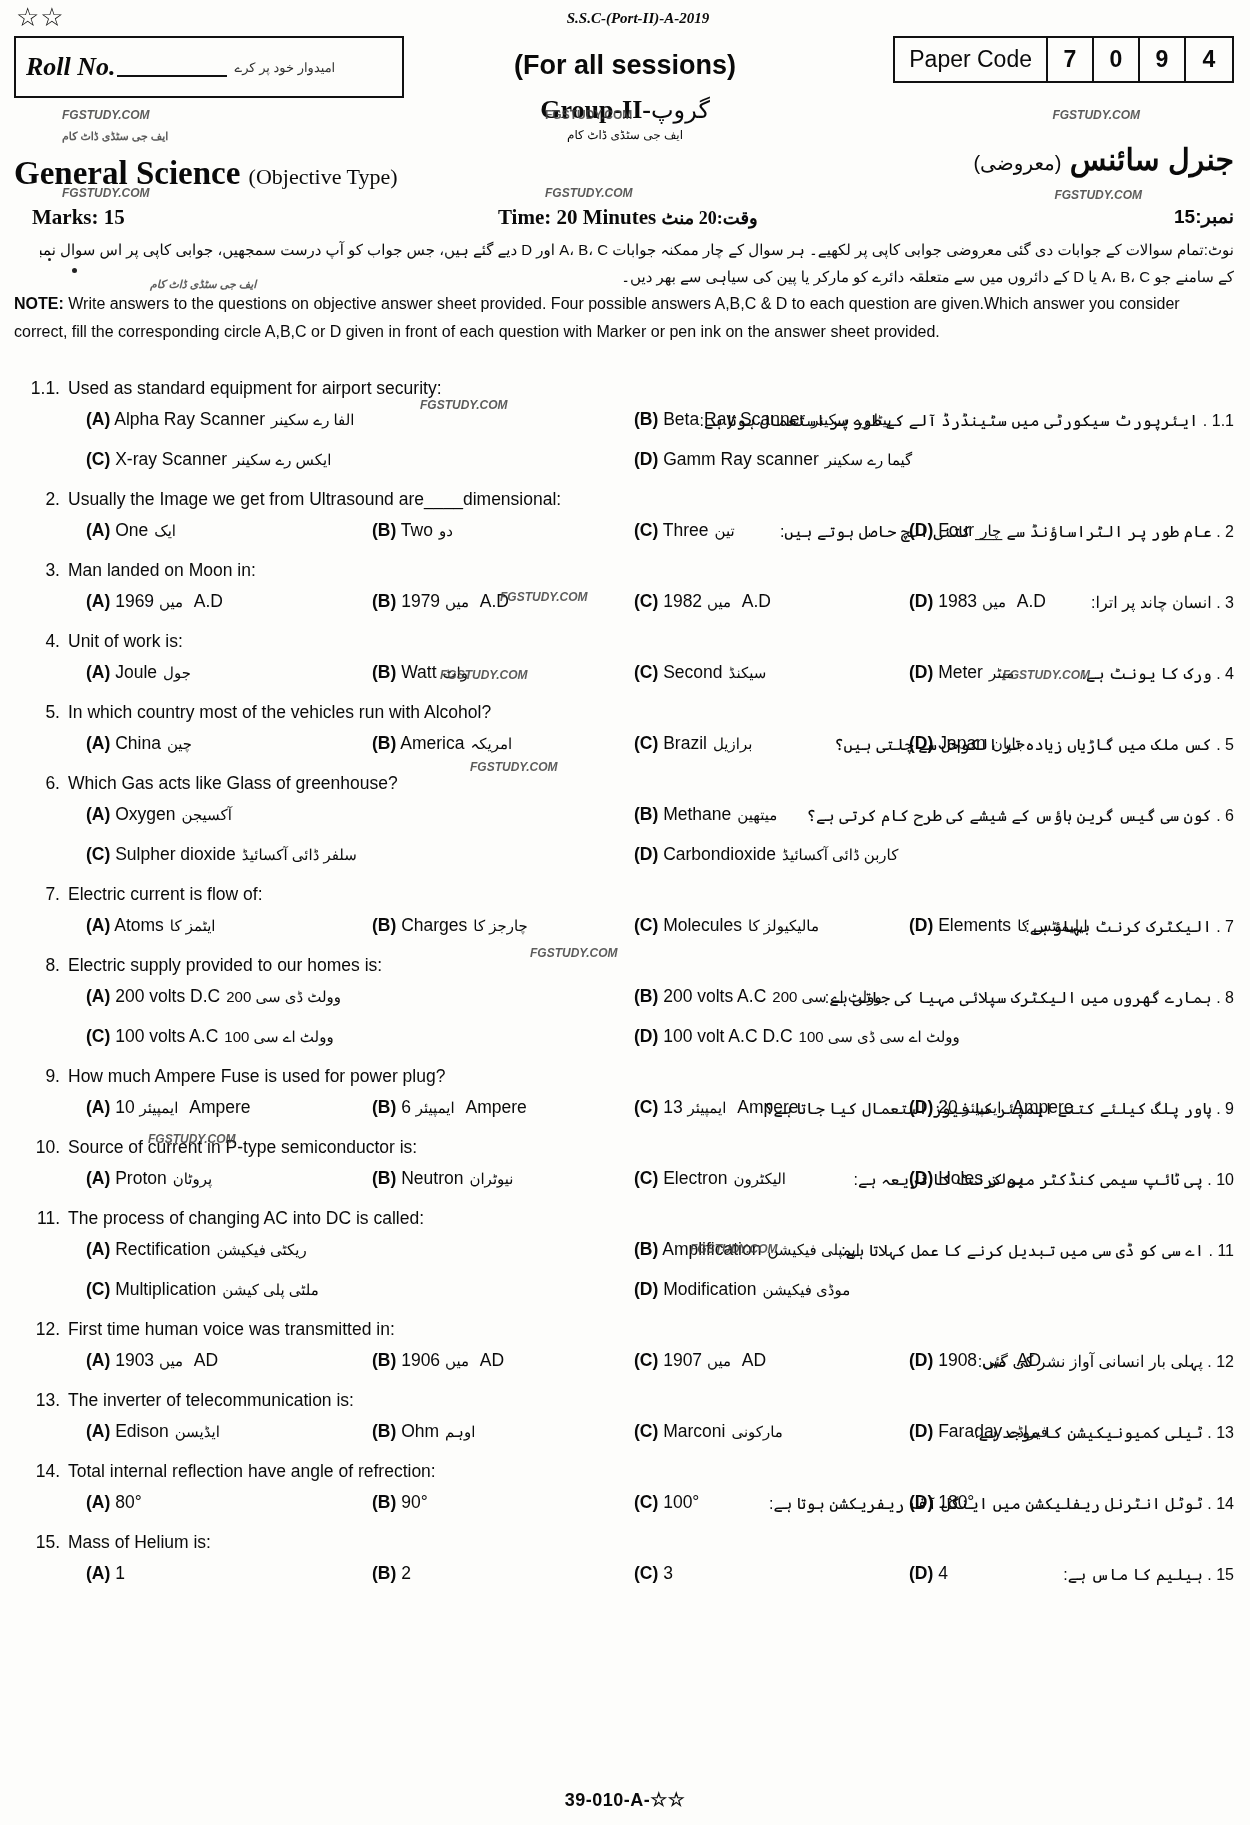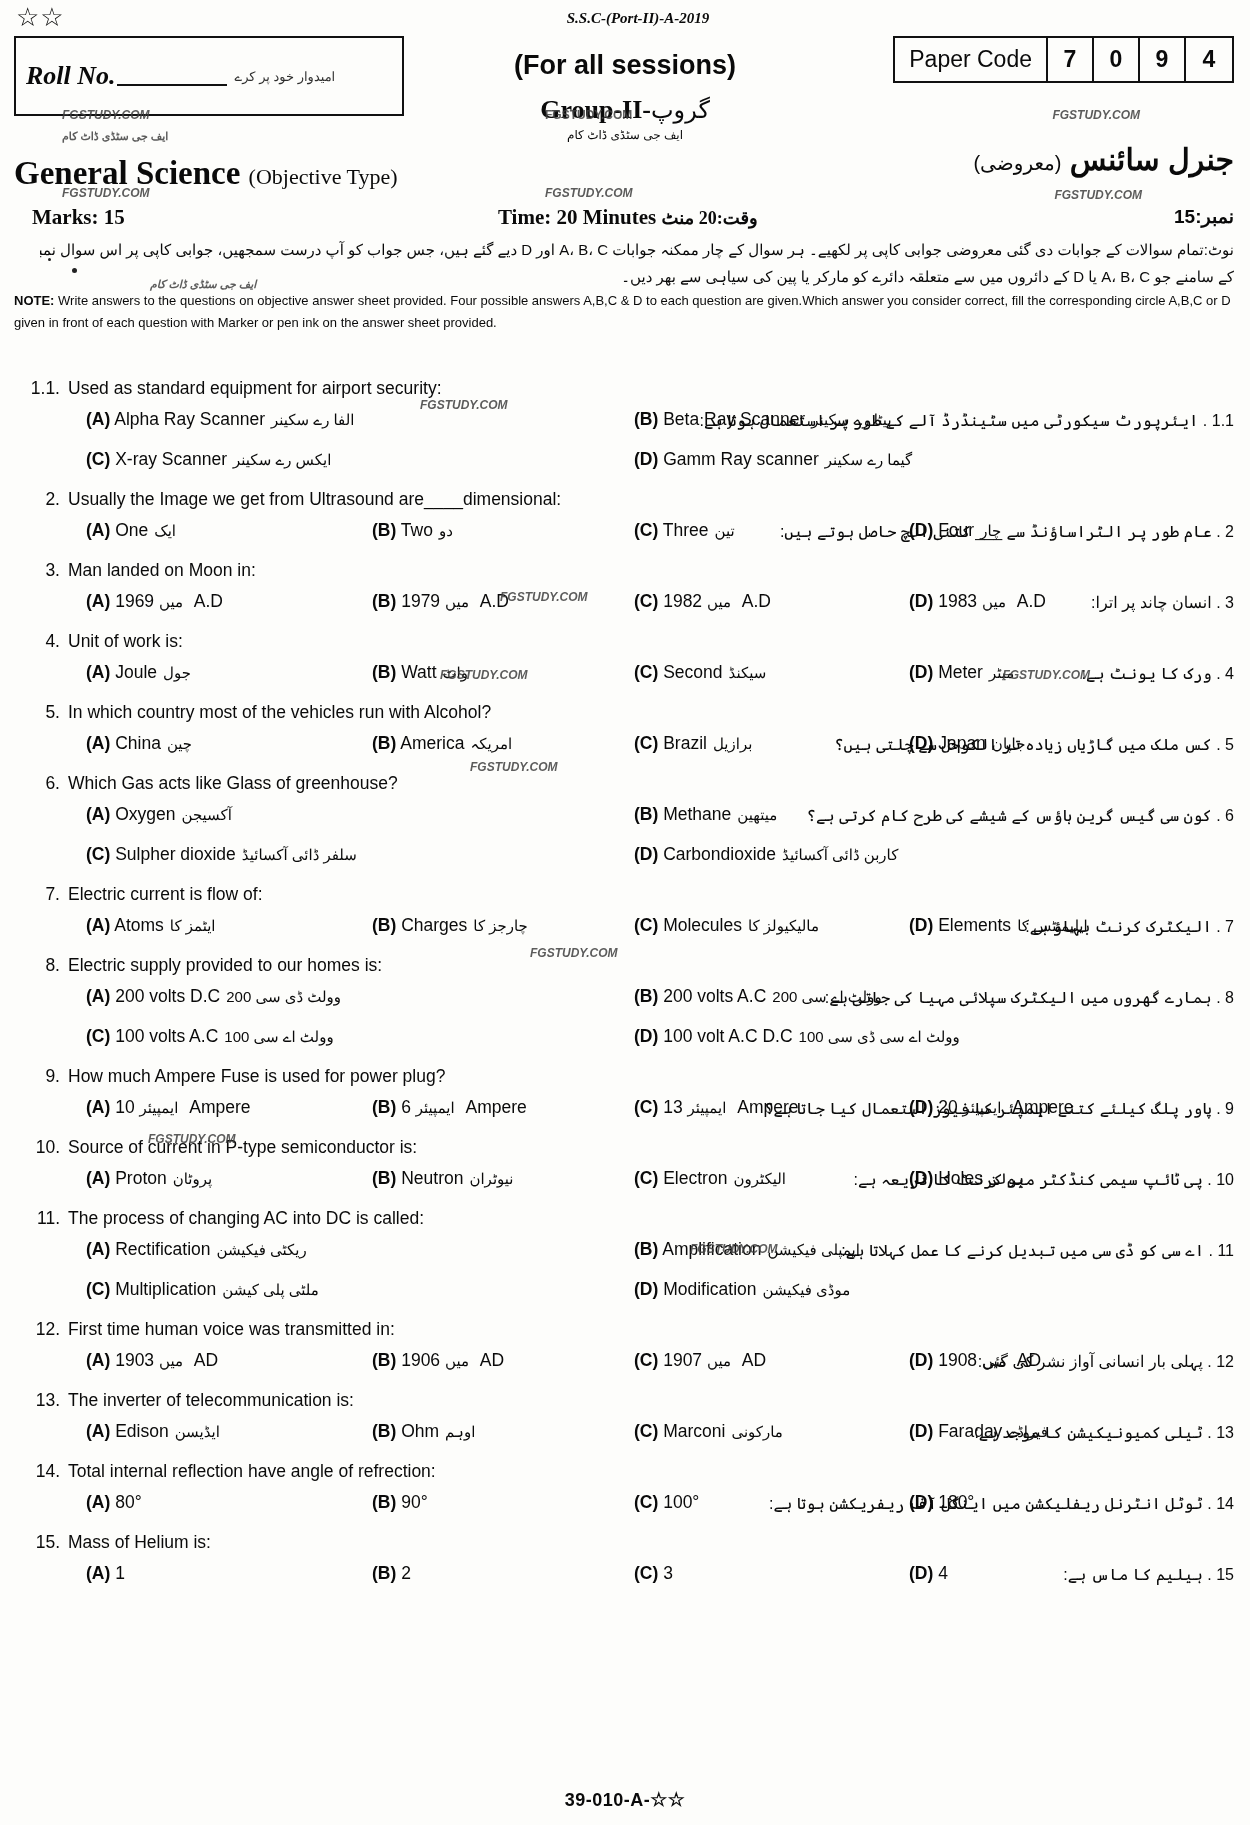--- a/index.html
+++ b/index.html
@@ -10,21 +10,21 @@
     font-family:"Liberation Sans", sans-serif;
     color:#0a0a0a;
     position:relative;
     overflow:hidden;
   }
   .page { position:relative; width:1250px; height:1825px; padding:0 14px; }
 
   
   .stars-tl { position:absolute; left:16px; top:4px; font-size:26px; letter-spacing:1px; line-height:1; }
   .rollbox {
-    position:absolute; left:14px; top:36px; width:390px; height:80px;
+    position:absolute; left:14px; top:36px; width:390px; height:62px;
     border:2px solid #111; display:flex; align-items:center; padding:0 10px;
   }
   .rollbox .rn {
     font-family:"Liberation Serif", serif; font-style:italic; font-weight:bold;
     font-size:26px; white-space:nowrap;
   }
   .rollbox .rline { flex:0 0 auto; border-bottom:2px solid #111; width:110px; height:20px; margin-left:1px;}
   .rollbox .urdu { font-size:13px; margin-left:8px; opacity:.85; }
 
   .sscline {
@@ -73,21 +73,21 @@
            font-family:"Liberation Serif", serif; font-weight:bold; font-size:21px; white-space:nowrap; }
   .time .ur { font-size:18px; }
   .nmbr  { position:absolute; right:0; top:0; font-size:19px; font-weight:bold; }
 
   .urdu-note { position:absolute; left:40px; right:16px; top:236px; text-align:right;
                font-size:15px; line-height:1.8; direction:rtl; }
   .urdu-note div { white-space:nowrap; overflow:hidden; }
 
   .note {
     position:absolute; left:14px; right:16px; top:290px;
-    font-size:13px; line-height:1.72;
+    font-size:16px; line-height:1.72;
   }
   .note b { font-weight:bold; }
 
   
   .qlist { position:absolute; left:14px; right:16px; top:378px; }
   .qrow { position:relative; min-height:28px; margin-bottom:3px; }
   .qnum { position:absolute; left:6px; top:0; width:40px; text-align:right; font-size:17.5px; }
   .qtext { position:absolute; left:54px; top:0; font-size:17.5px; white-space:nowrap; }
   .qurdu { position:absolute; right:0; top:-2px; font-size:16px; direction:rtl; white-space:nowrap;margin-top:35px; }
 

